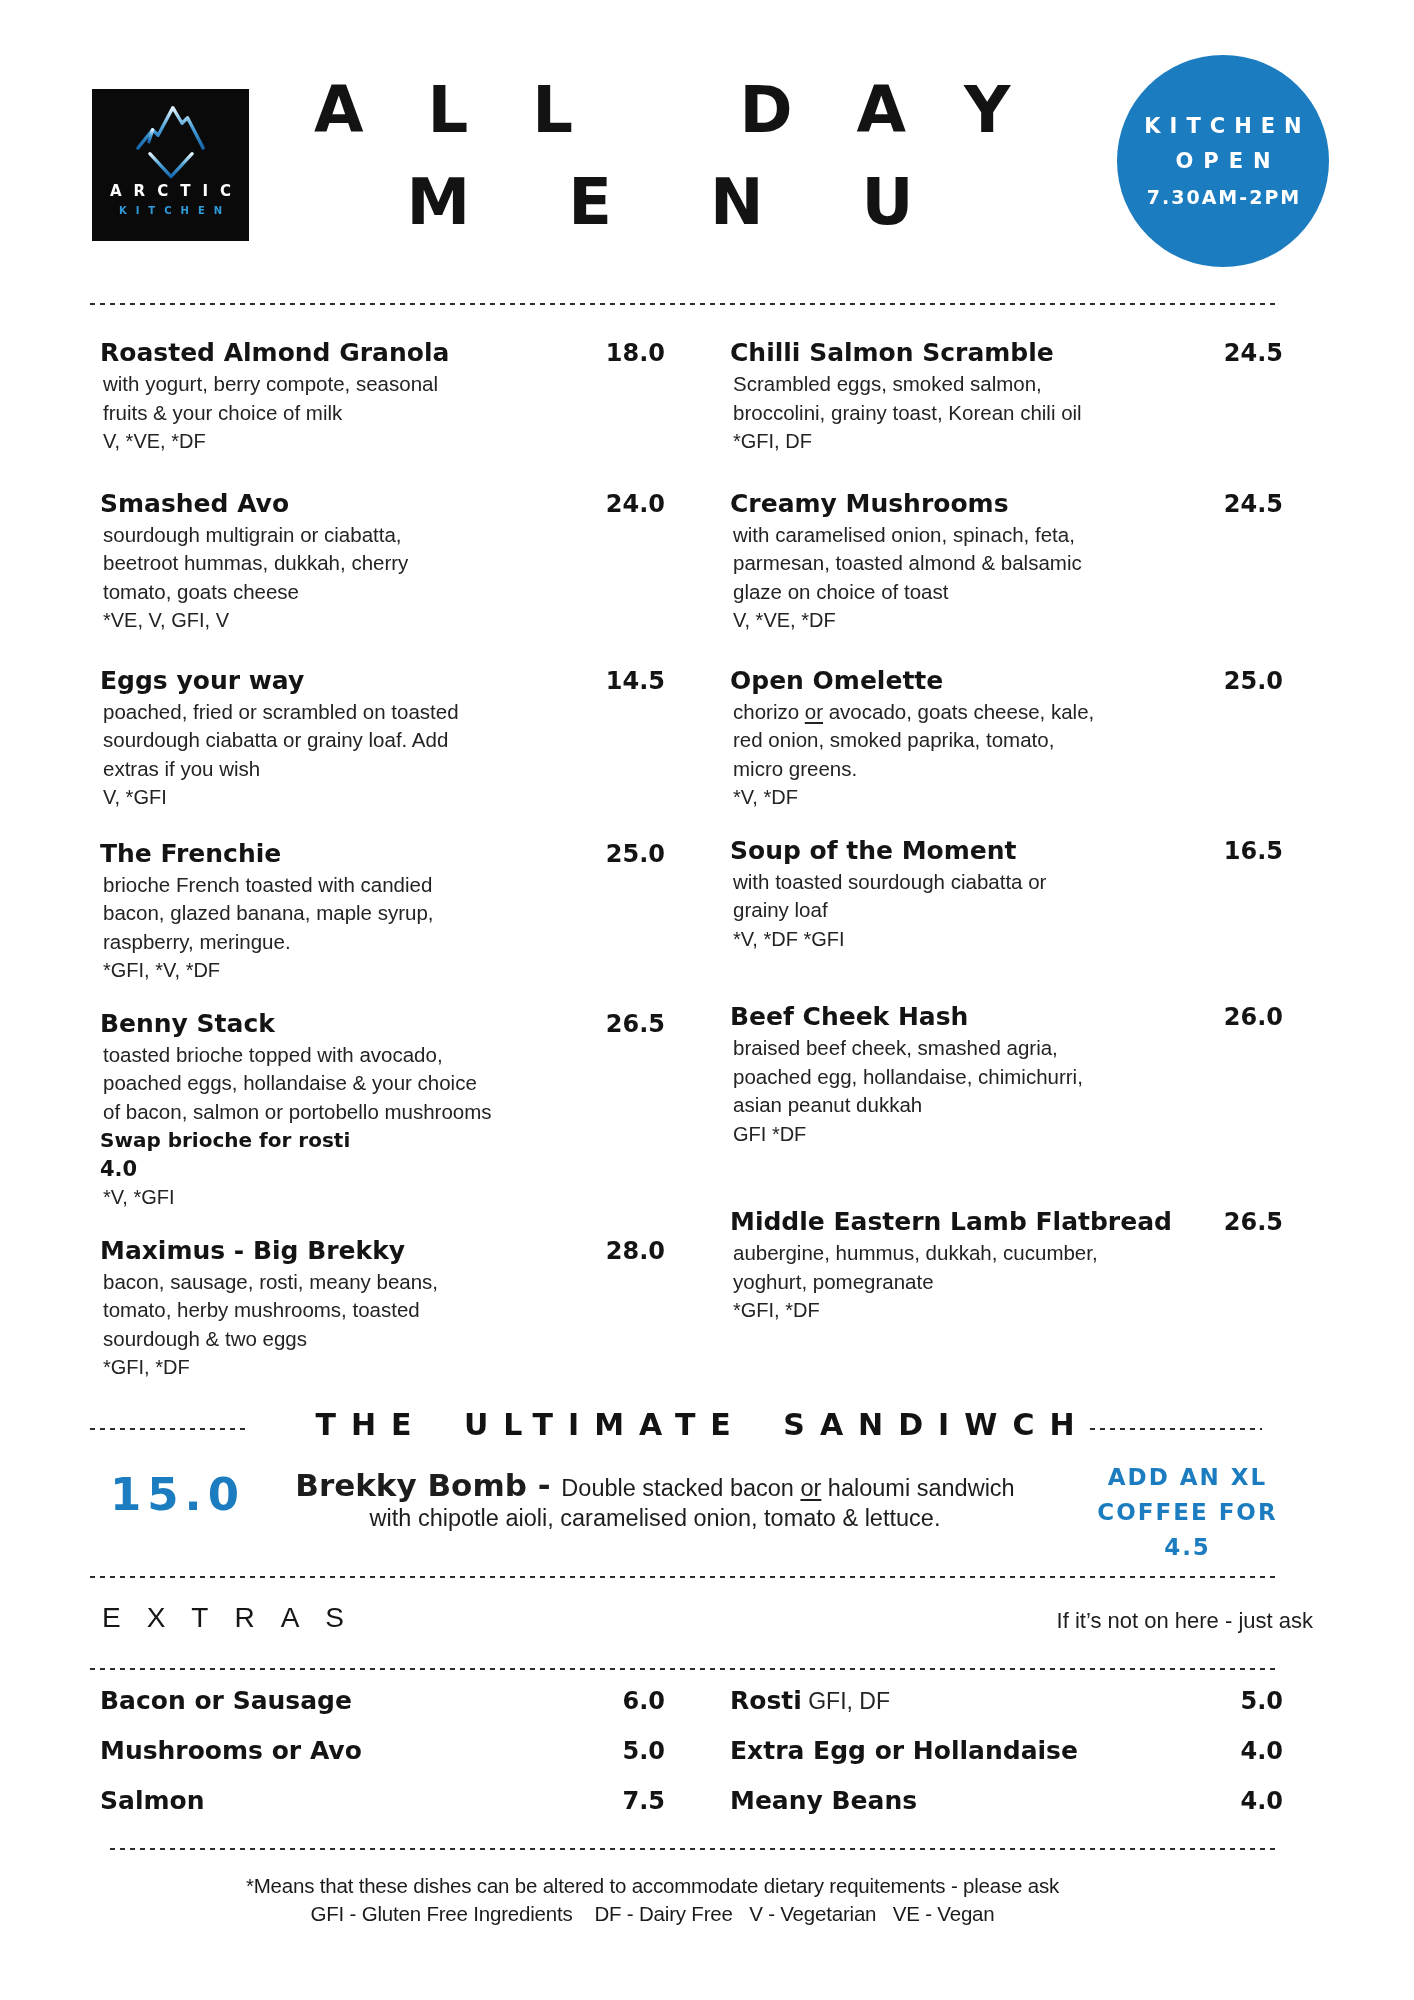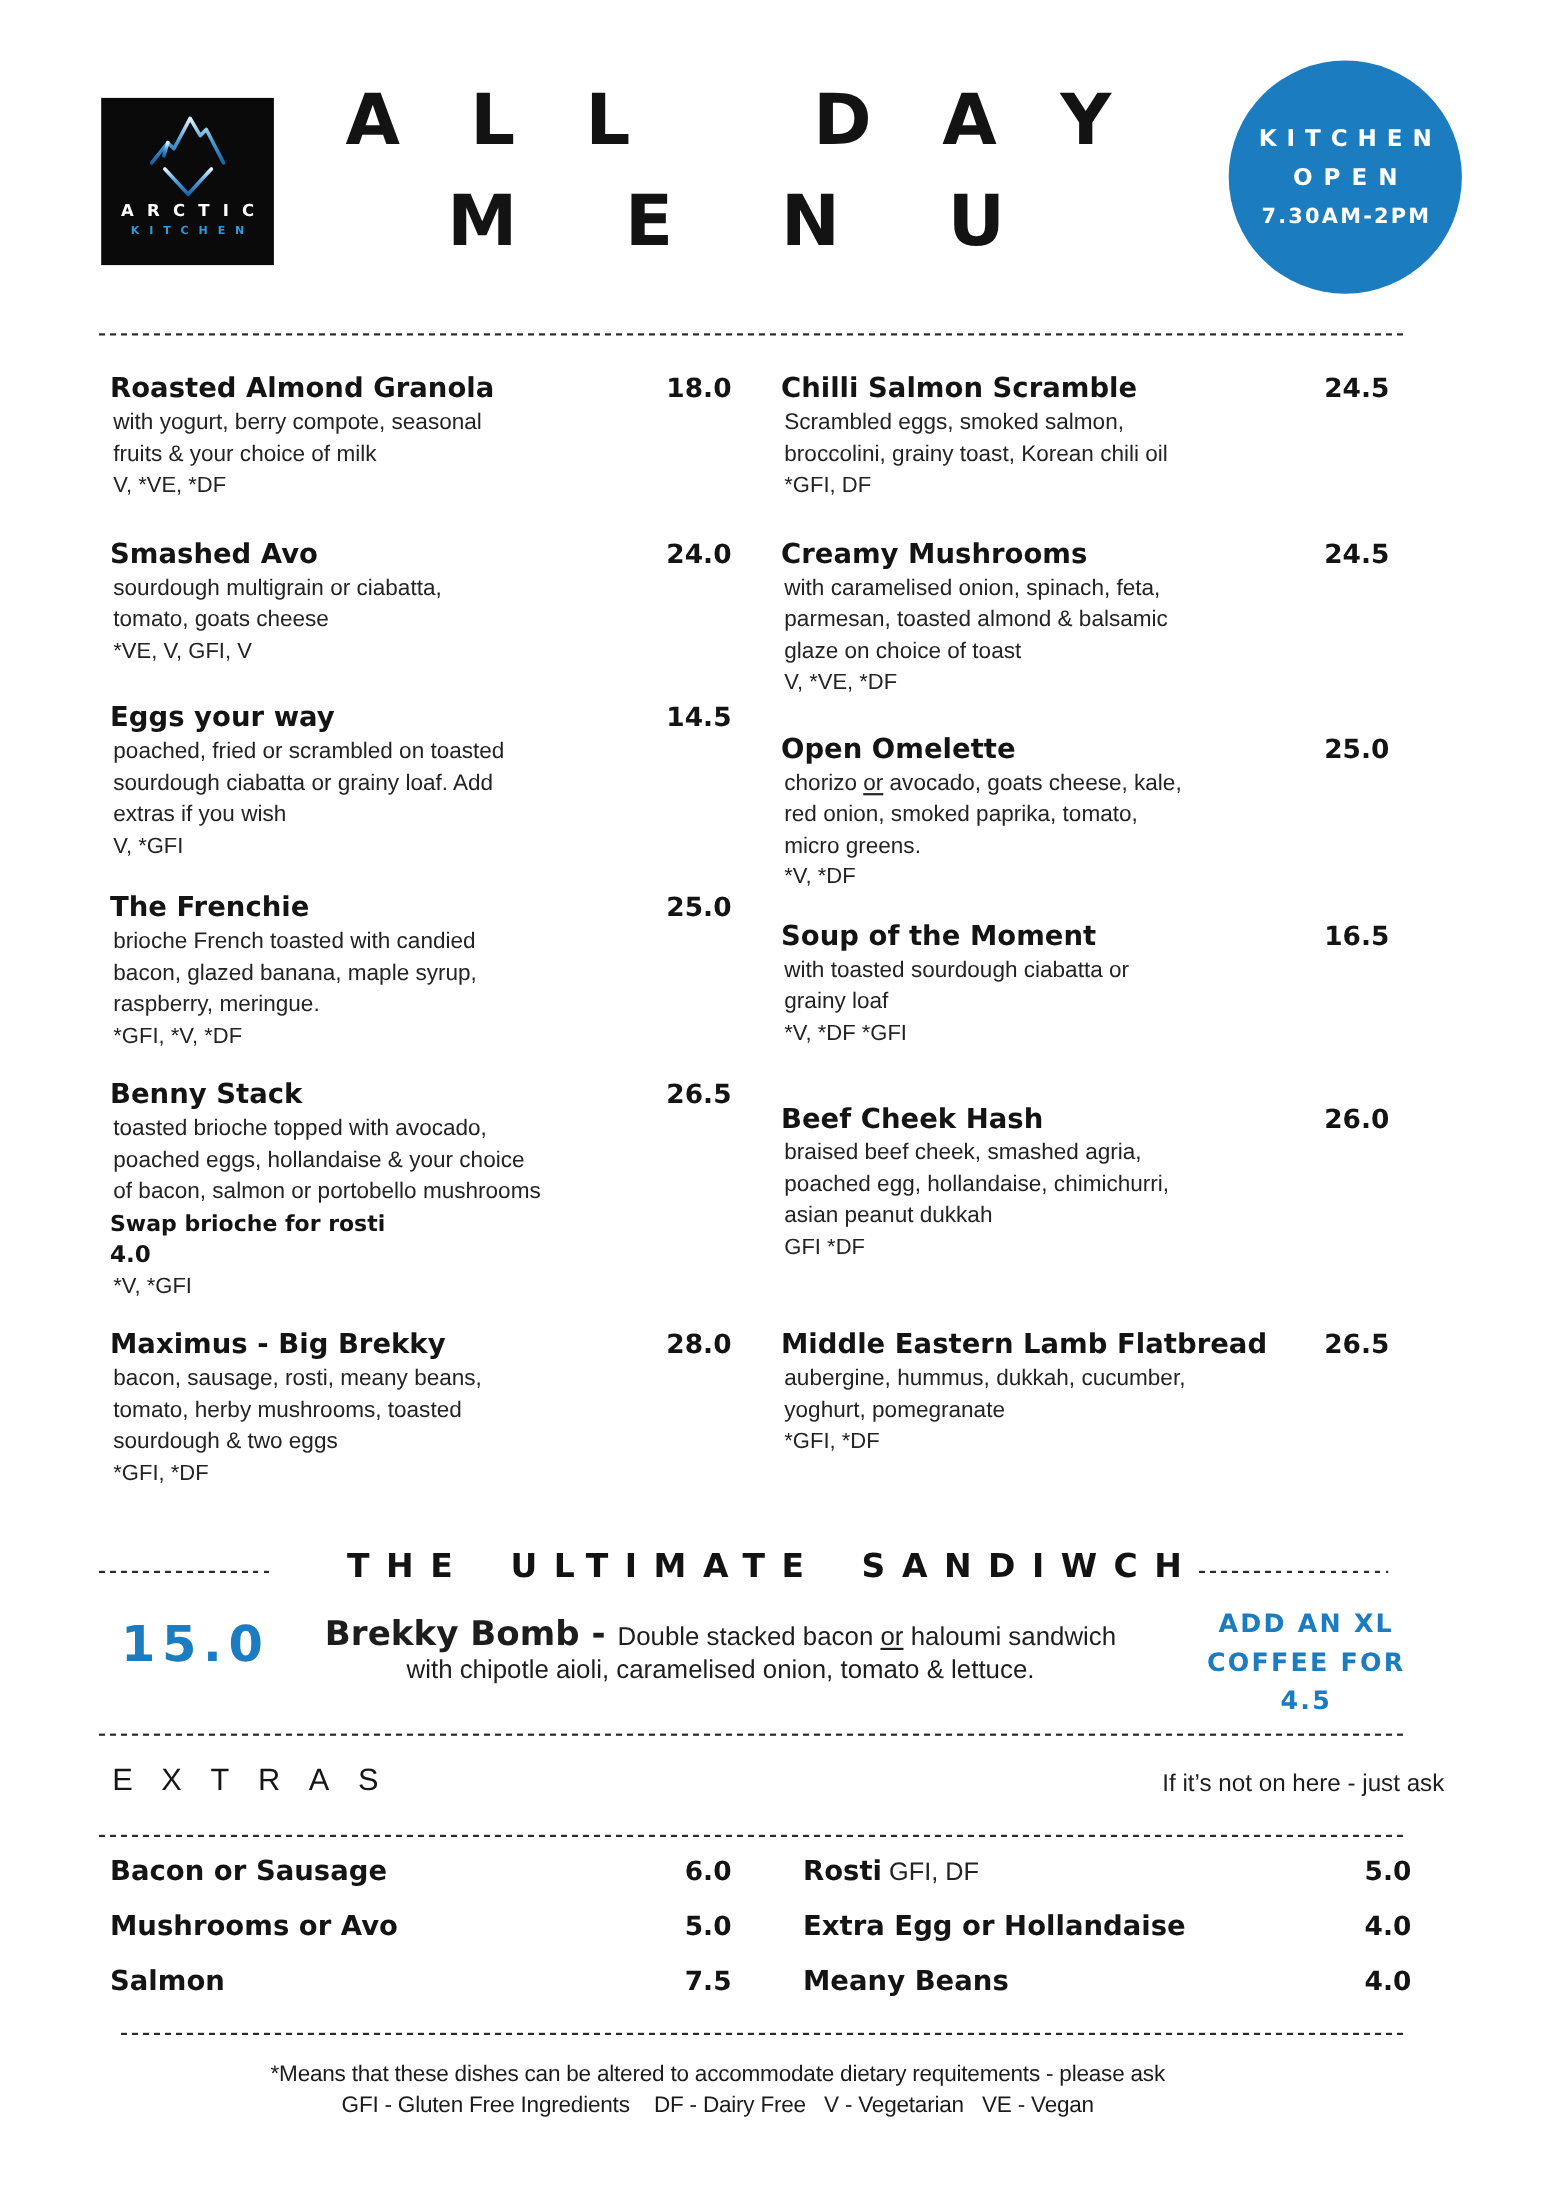--- a/index.html
+++ b/index.html
@@ -17,21 +17,21 @@
 
   .badge{position:absolute;left:1117px;top:55px;width:212px;height:212px;border-radius:50%;background:#1b7cc0;color:#ffffff;display:flex;flex-direction:column;align-items:center;justify-content:center;font-family:"DejaVu Sans",sans-serif;font-weight:bold;}
   .badge .b1{font-size:21px;letter-spacing:9px;padding-left:9px;}
   .badge .b2{font-size:21px;letter-spacing:10px;padding-left:10px;margin-top:11px;}
   .badge .b3{font-size:19px;letter-spacing:2px;padding-left:2px;margin-top:13px;}
 
   
   .rule{position:absolute;height:2px;background:repeating-linear-gradient(90deg,#2b2b2b 0 5px,transparent 5px 10px);}
 
   
-  .menu{position:absolute;left:100px;top:336px;width:1183px;display:flex;gap:45px;}
+  .menu{position:absolute;left:100px;top:336px;width:1183px;display:flex;gap:65px;}
   .col-l{width:565px;}
   .col-r{width:553px;}
   .ih{display:flex;justify-content:space-between;align-items:baseline;font-family:"DejaVu Sans",sans-serif;font-weight:bold;font-size:25px;line-height:34px;color:#141414;}
   .ih .pr{font-size:24px;}
   .ih.sub{font-size:20px;line-height:28.5px;flex-direction:column;}
   .ih.sub .pr{font-size:21px;}
   .ds{font-size:20.5px;line-height:28.5px;color:#232323;padding-left:3px;}
   .tg{font-size:20px;line-height:28.5px;color:#232323;padding-left:3px;}
   .u{text-decoration:underline;text-underline-offset:3px;}
 
@@ -107,20 +107,21 @@
         <div class="tg">V, *VE, *DF</div>
       </div>
 
       <div class="item" style="margin-bottom:29px;">
         <div class="ih">
             <span>Smashed Avo</span>
             <span class="pr">24.0</span>
           </div>
         <div class="ds">
           <div>sourdough multigrain or ciabatta,</div>
+          <div>beetroot hummas, dukkah, cherry</div>
           <div>tomato, goats cheese</div>
         </div>
         <div class="tg">*VE, V, GFI, V</div>
       </div>
 
       <div class="item" style="margin-bottom:25px;">
         <div class="ih">
             <span>Eggs your way</span>
             <span class="pr">14.5</span>
           </div>

